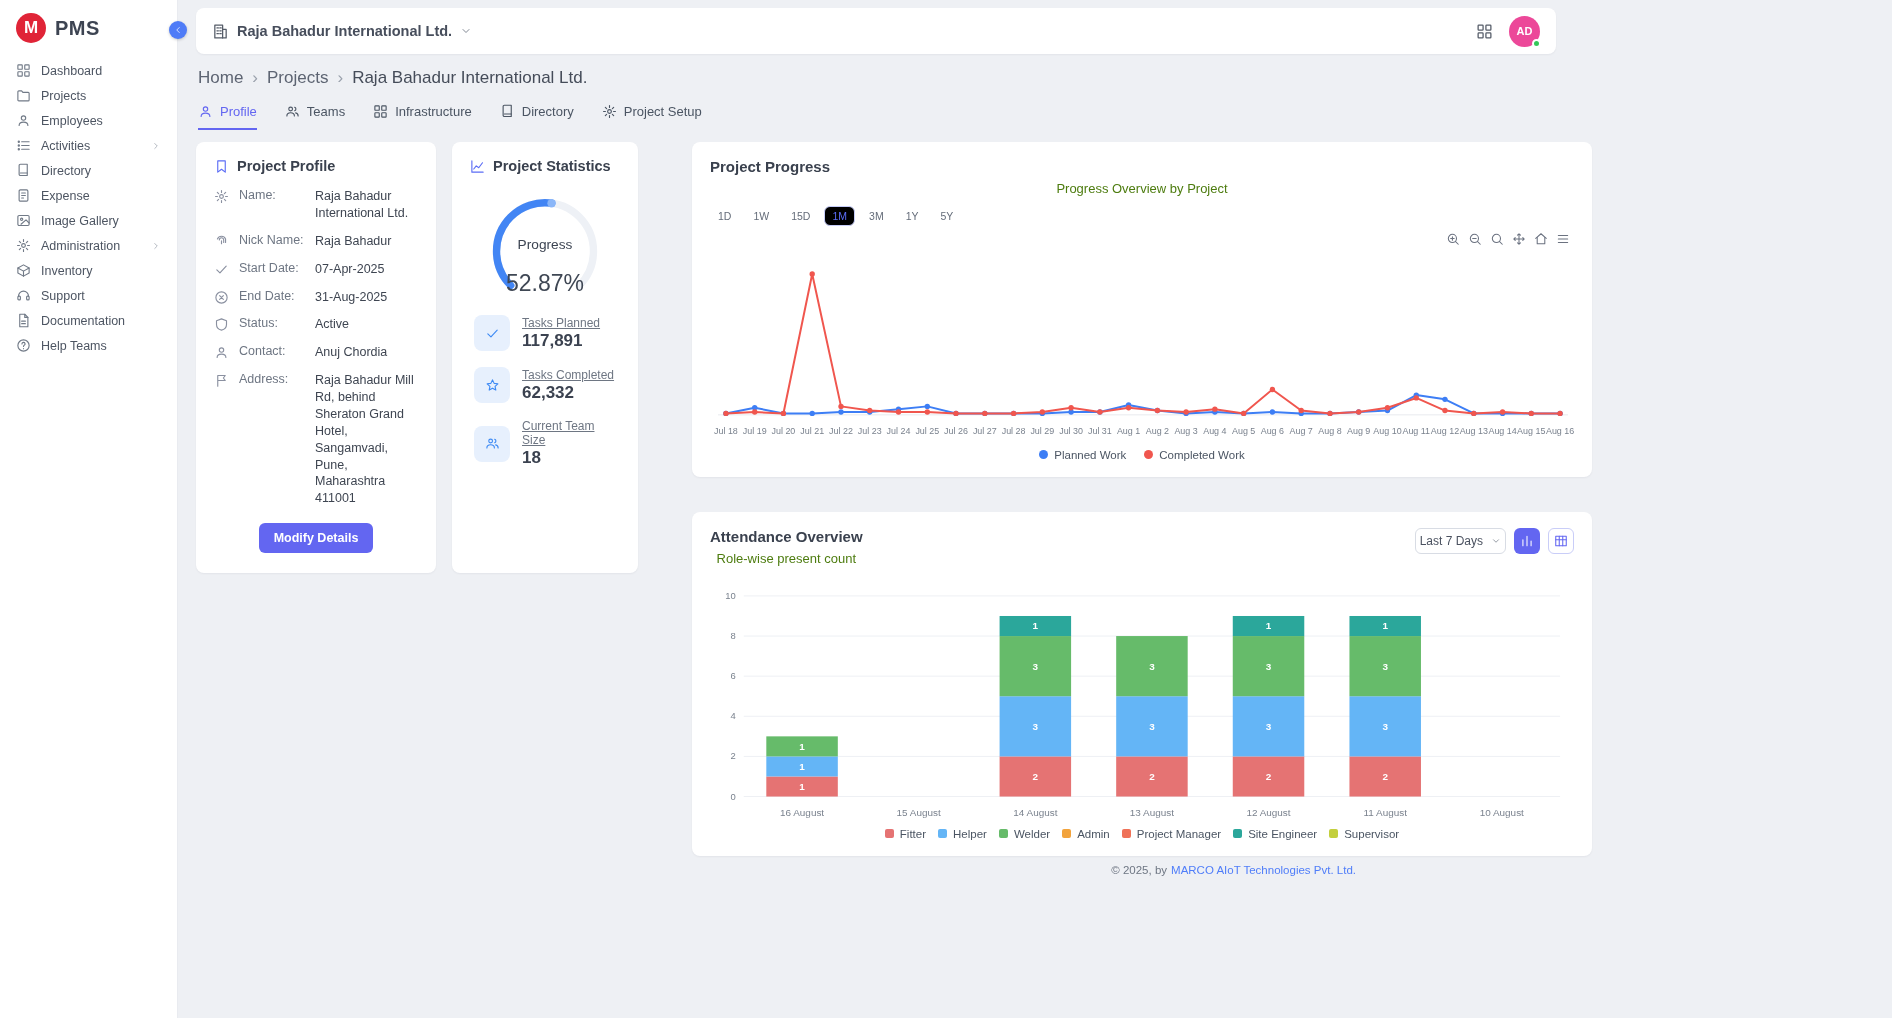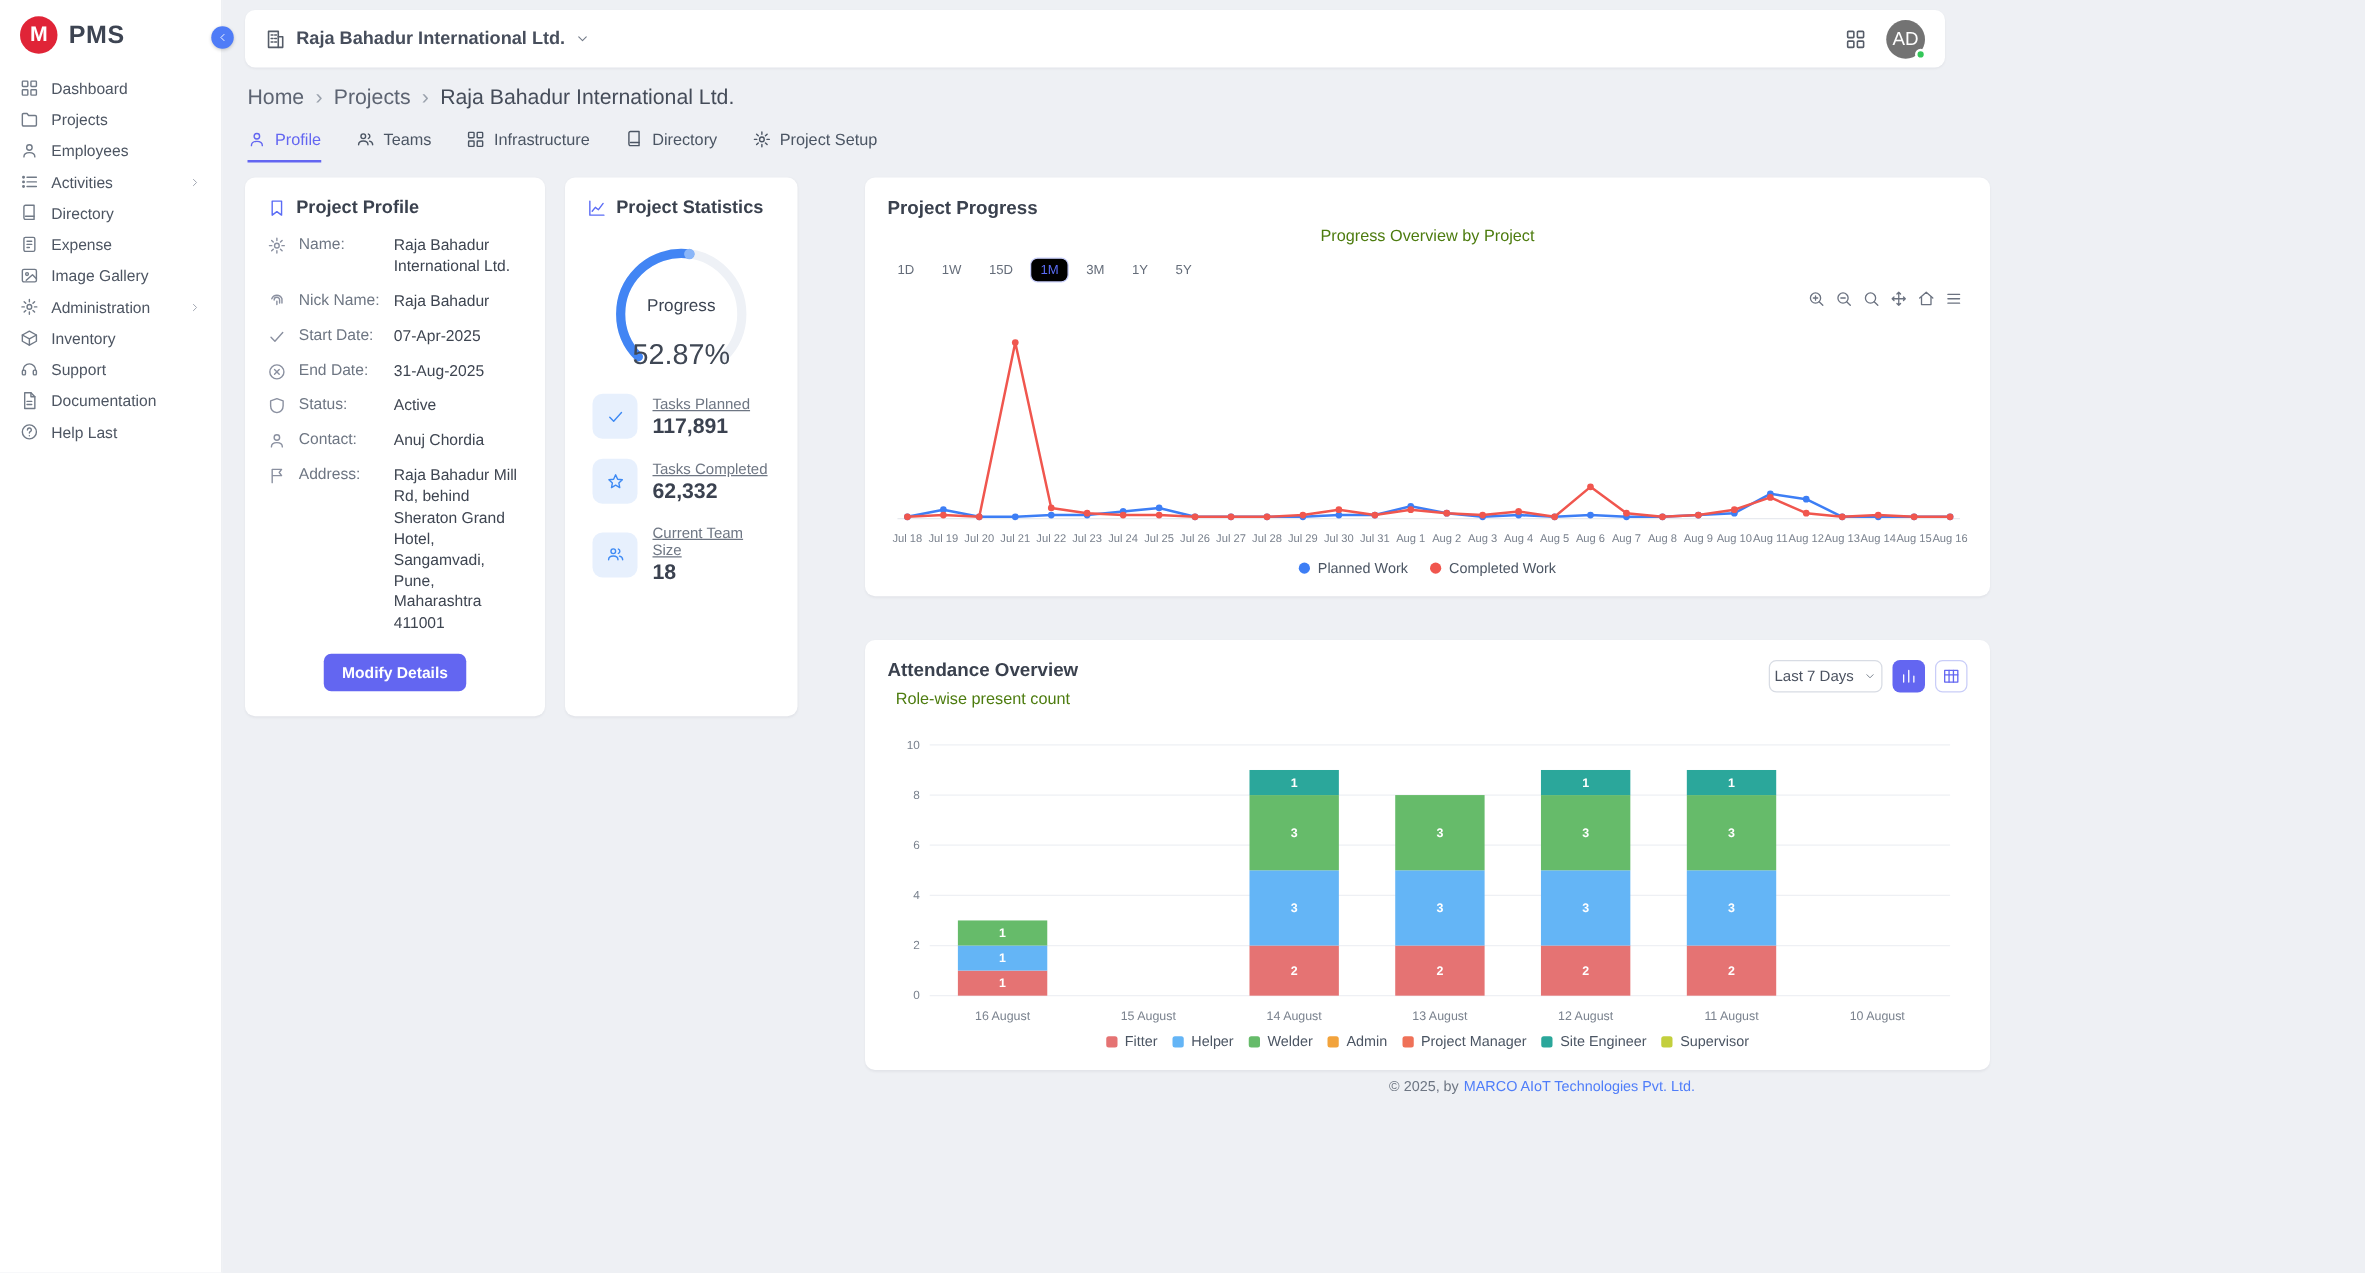--- a/index.html
+++ b/index.html
@@ -33,22 +33,22 @@
   
   .main { flex:1; overflow:hidden; }
   .container { width:1360px; margin-left:18px; }
 
   .topbar { margin-top:8px; height:46px; background:#fff; border-radius:8px;
     box-shadow:0 1px 2px rgba(16,24,40,.05); display:flex; align-items:center;
     justify-content:space-between; padding:0 16px; }
   .company-select { display:flex; align-items:center; gap:8px; cursor:pointer; }
   .company-select .name { font-size:14.5px; font-weight:600; color:#474e5c; }
   .topbar-right { display:flex; align-items:center; gap:16px; }
-  .avatar { position:relative; width:31px; height:31px; border-radius:50%; background:#737373;
-    color:#fff; font-size:15px; font-weight:400; display:flex; align-items:center; justify-content:center; cursor:pointer; }
+  .avatar { position:relative; width:31px; height:31px; border-radius:50%; background:#ec4899;
+    color:#fff; font-size:11px; font-weight:700; display:flex; align-items:center; justify-content:center; cursor:pointer; }
   .avatar .status-dot { position:absolute; right:-1px; bottom:-1px; width:9px; height:9px;
     border-radius:50%; background:#34c759; border:2px solid #fff; }
 
   .breadcrumb { display:flex; align-items:center; gap:9px; margin:14px 2px 16px; font-size:17px; color:#5d6472; }
   .breadcrumb .sep { color:#9aa1ac; }
   .breadcrumb .current { color:#454c59; }
   .breadcrumb .crumb { cursor:pointer; }
 
   .tabs { display:flex; gap:28px; margin-top:12px; padding:0 2px; }
   .tab { display:flex; align-items:center; gap:7px; padding-bottom:9px; font-size:13px;
@@ -243,21 +243,21 @@
         <span>Documentation</span>
       </div>
       <div class="nav-item">
         <span class="ic">
             <svg viewBox="0 0 24 24" fill="none" stroke="currentColor" stroke-width="1.8" stroke-linecap="round" stroke-linejoin="round">
               <circle cx="12" cy="12" r="9"></circle>
               <path d="M9.5 9.5a2.5 2.5 0 1 1 3.6 2.2c-.8.4-1.1 1-1.1 1.8"></path>
               <circle cx="12" cy="17" r=".9" fill="currentColor" stroke="none"></circle>
             </svg>
           </span>
-        <span>Help Last</span>
+        <span>Help Teams</span>
       </div>
     </nav>
   </aside>
 
   <div class="collapse-btn">
     <span class="ic ic-xs">
         <svg viewBox="0 0 24 24" fill="none" stroke="currentColor" stroke-width="1.8" stroke-linecap="round" stroke-linejoin="round">
           <path d="M15 6l-6 6 6 6"></path>
         </svg>
       </span>

